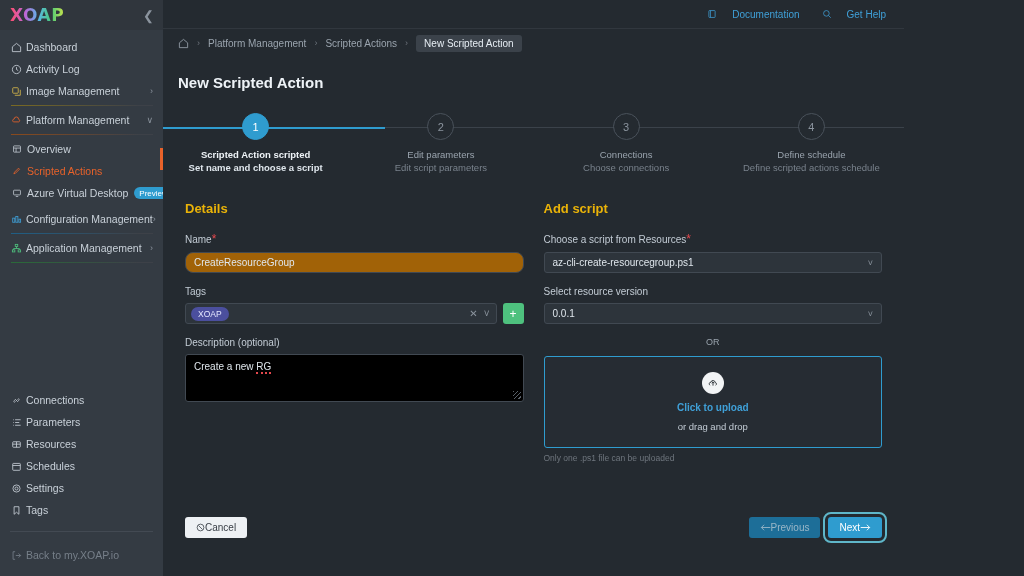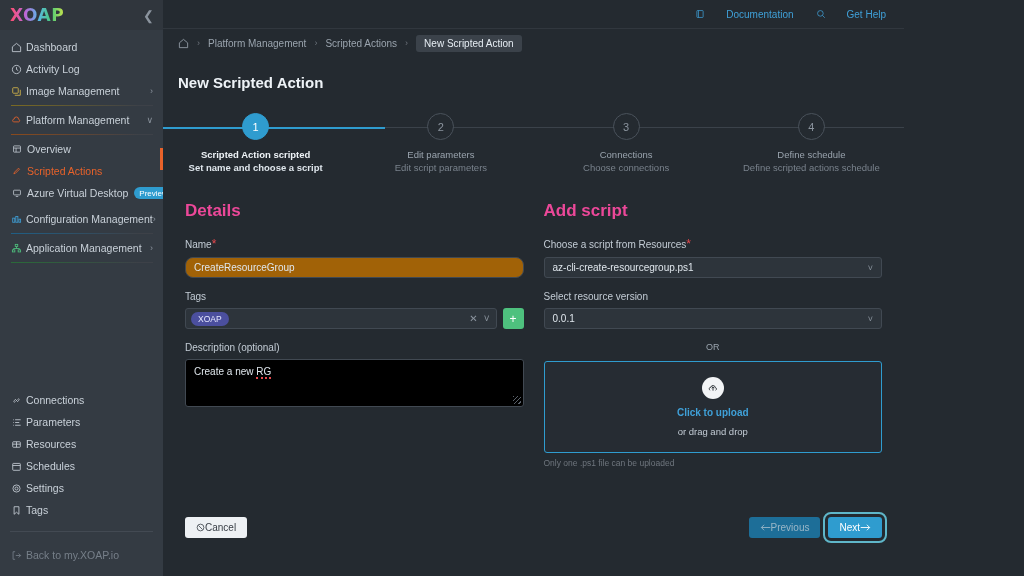--- a/index.html
+++ b/index.html
@@ -61,21 +61,21 @@
     width: 3px; height: 22px; background: #e8622a;
   }
 
   
   .main { flex: 1 1 auto; height: 576px; background: #242a30; position: relative; }
   .topbar {
     height: 29px; background: #242a30; display: flex; align-items: center;
     justify-content: flex-end; padding-right: 18px; gap: 22px;
     border-bottom: 1px solid #31373e;
   }
-  .toplink { display: flex; gap: 21px; color: #3fa0d8; font-size: 10px; cursor: pointer; }
+  .toplink { display: flex; gap: 15px; color: #3fa0d8; font-size: 10px; cursor: pointer; }
 
   .crumbbar { height: 28px; display: flex; align-items: center; padding-left: 15px; gap: 8px; }
   .crumb { color: #9aa4ae; font-size: 10px; cursor: pointer; }
   .crumb.home { display: inline-flex; align-items: center; }
   .crumb-sep { color: #6e757d; font-size: 9px; }
   .crumb.current {
     background: #3b424a; color: #e6edf3; padding: 3px 8px; border-radius: 3px;
   }
 
   .page-title { font-size: 15px; font-weight: bold; color: #eef3f7; padding: 17px 0 0 15px; }
@@ -94,21 +94,21 @@
   }
   .step.active .step-circle { background: #2f9ccf; border-color: #2f9ccf; color: #fff; }
   .step-t1 { font-size: 9.5px; color: #9aa4ae; margin-top: 9px; }
   .step-t2 { font-size: 9.5px; color: #79828c; margin-top: 2px; }
   .step.active .step-t1 { color: #eef3f7; font-weight: bold; }
   .step.active .step-t2 { color: #dfe6ec; font-weight: bold; }
 
   
   .panels { display: flex; padding: 16px 22px 0 22px; gap: 20px; }
   .panel { flex: 1 1 0; }
-  .panel-title { font-size: 17px; font-weight: bold; color: #ec4899; margin-bottom: 16px; }
+  .panel-title { font-size: 13px; font-weight: bold; color: #eab308; margin-bottom: 16px; }
   .field-label { font-size: 10px; color: #c3ccd5; margin-bottom: 6px; }
   .req { color: #e5484d; font-size: 12px; }
   .input {
     width: 100%; height: 21px; background: #a16207; border: 1px solid #414952;
     border-radius: 8px; color: #dfe6ec; font-size: 10px;
     padding: 0 8px; display: flex; align-items: center;
     font-family: "Liberation Sans", sans-serif;
   }
   .field { margin-bottom: 13px; }
   .tag-row { display: flex; gap: 6px; align-items: stretch; }

